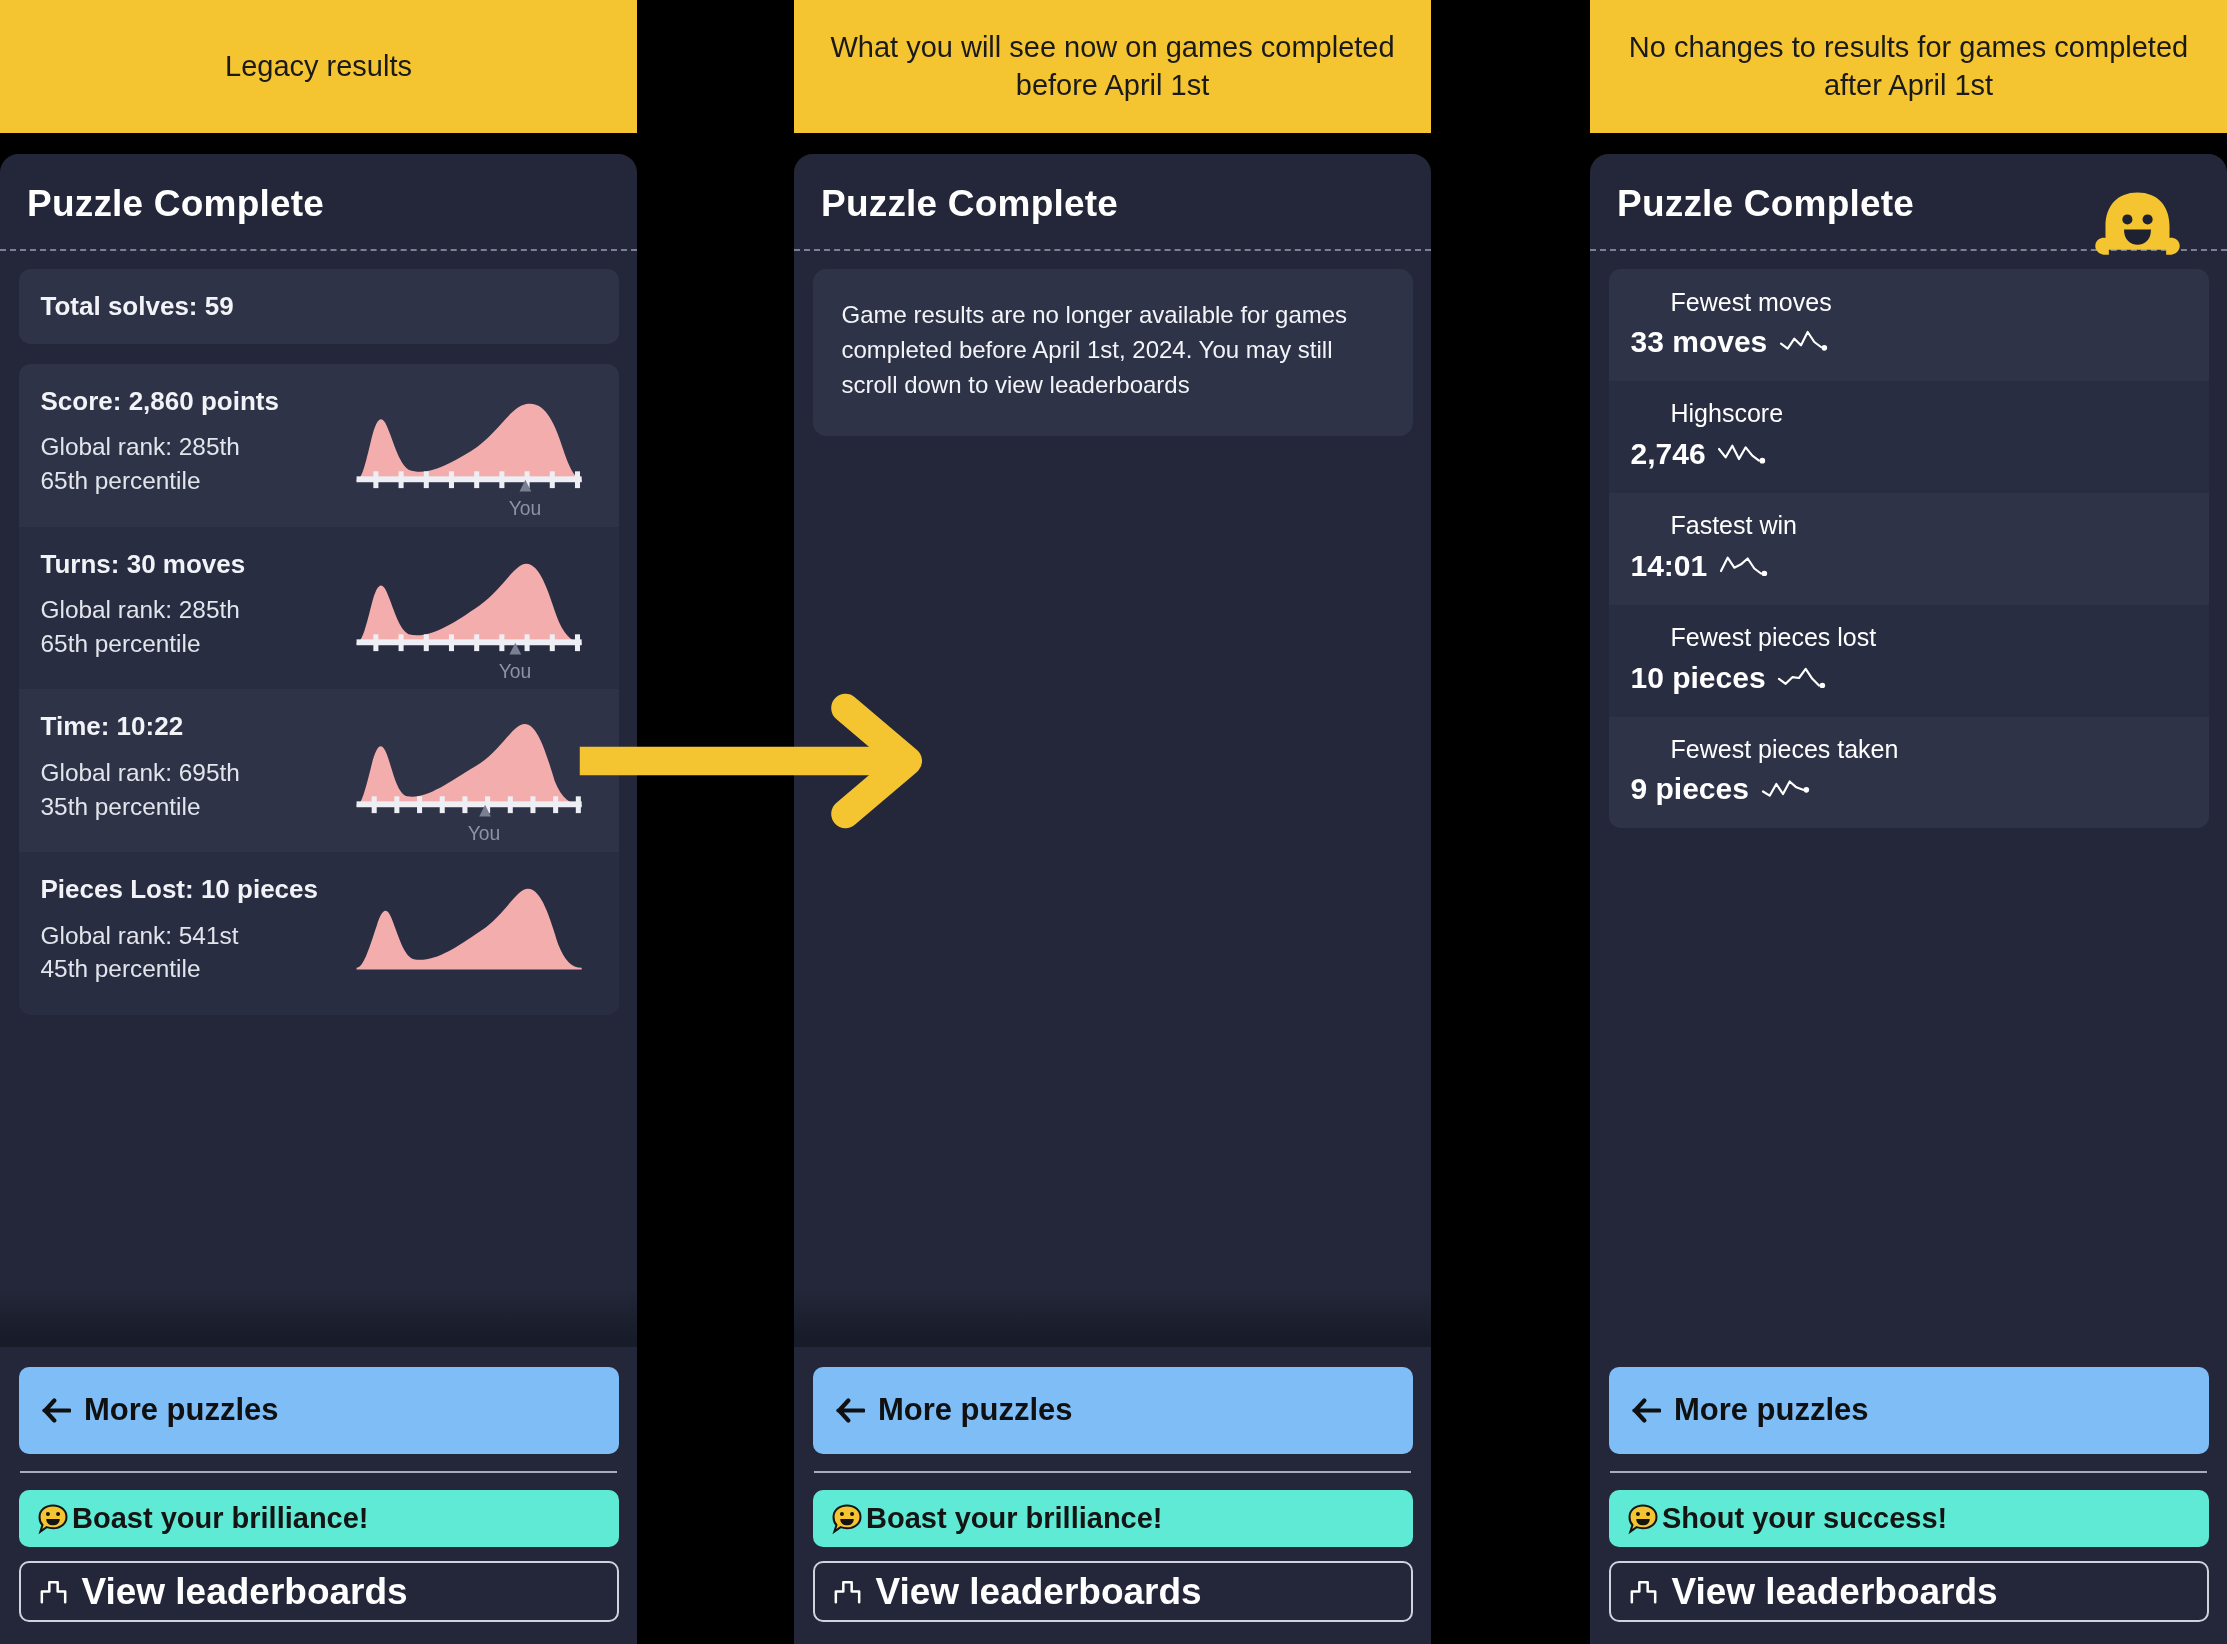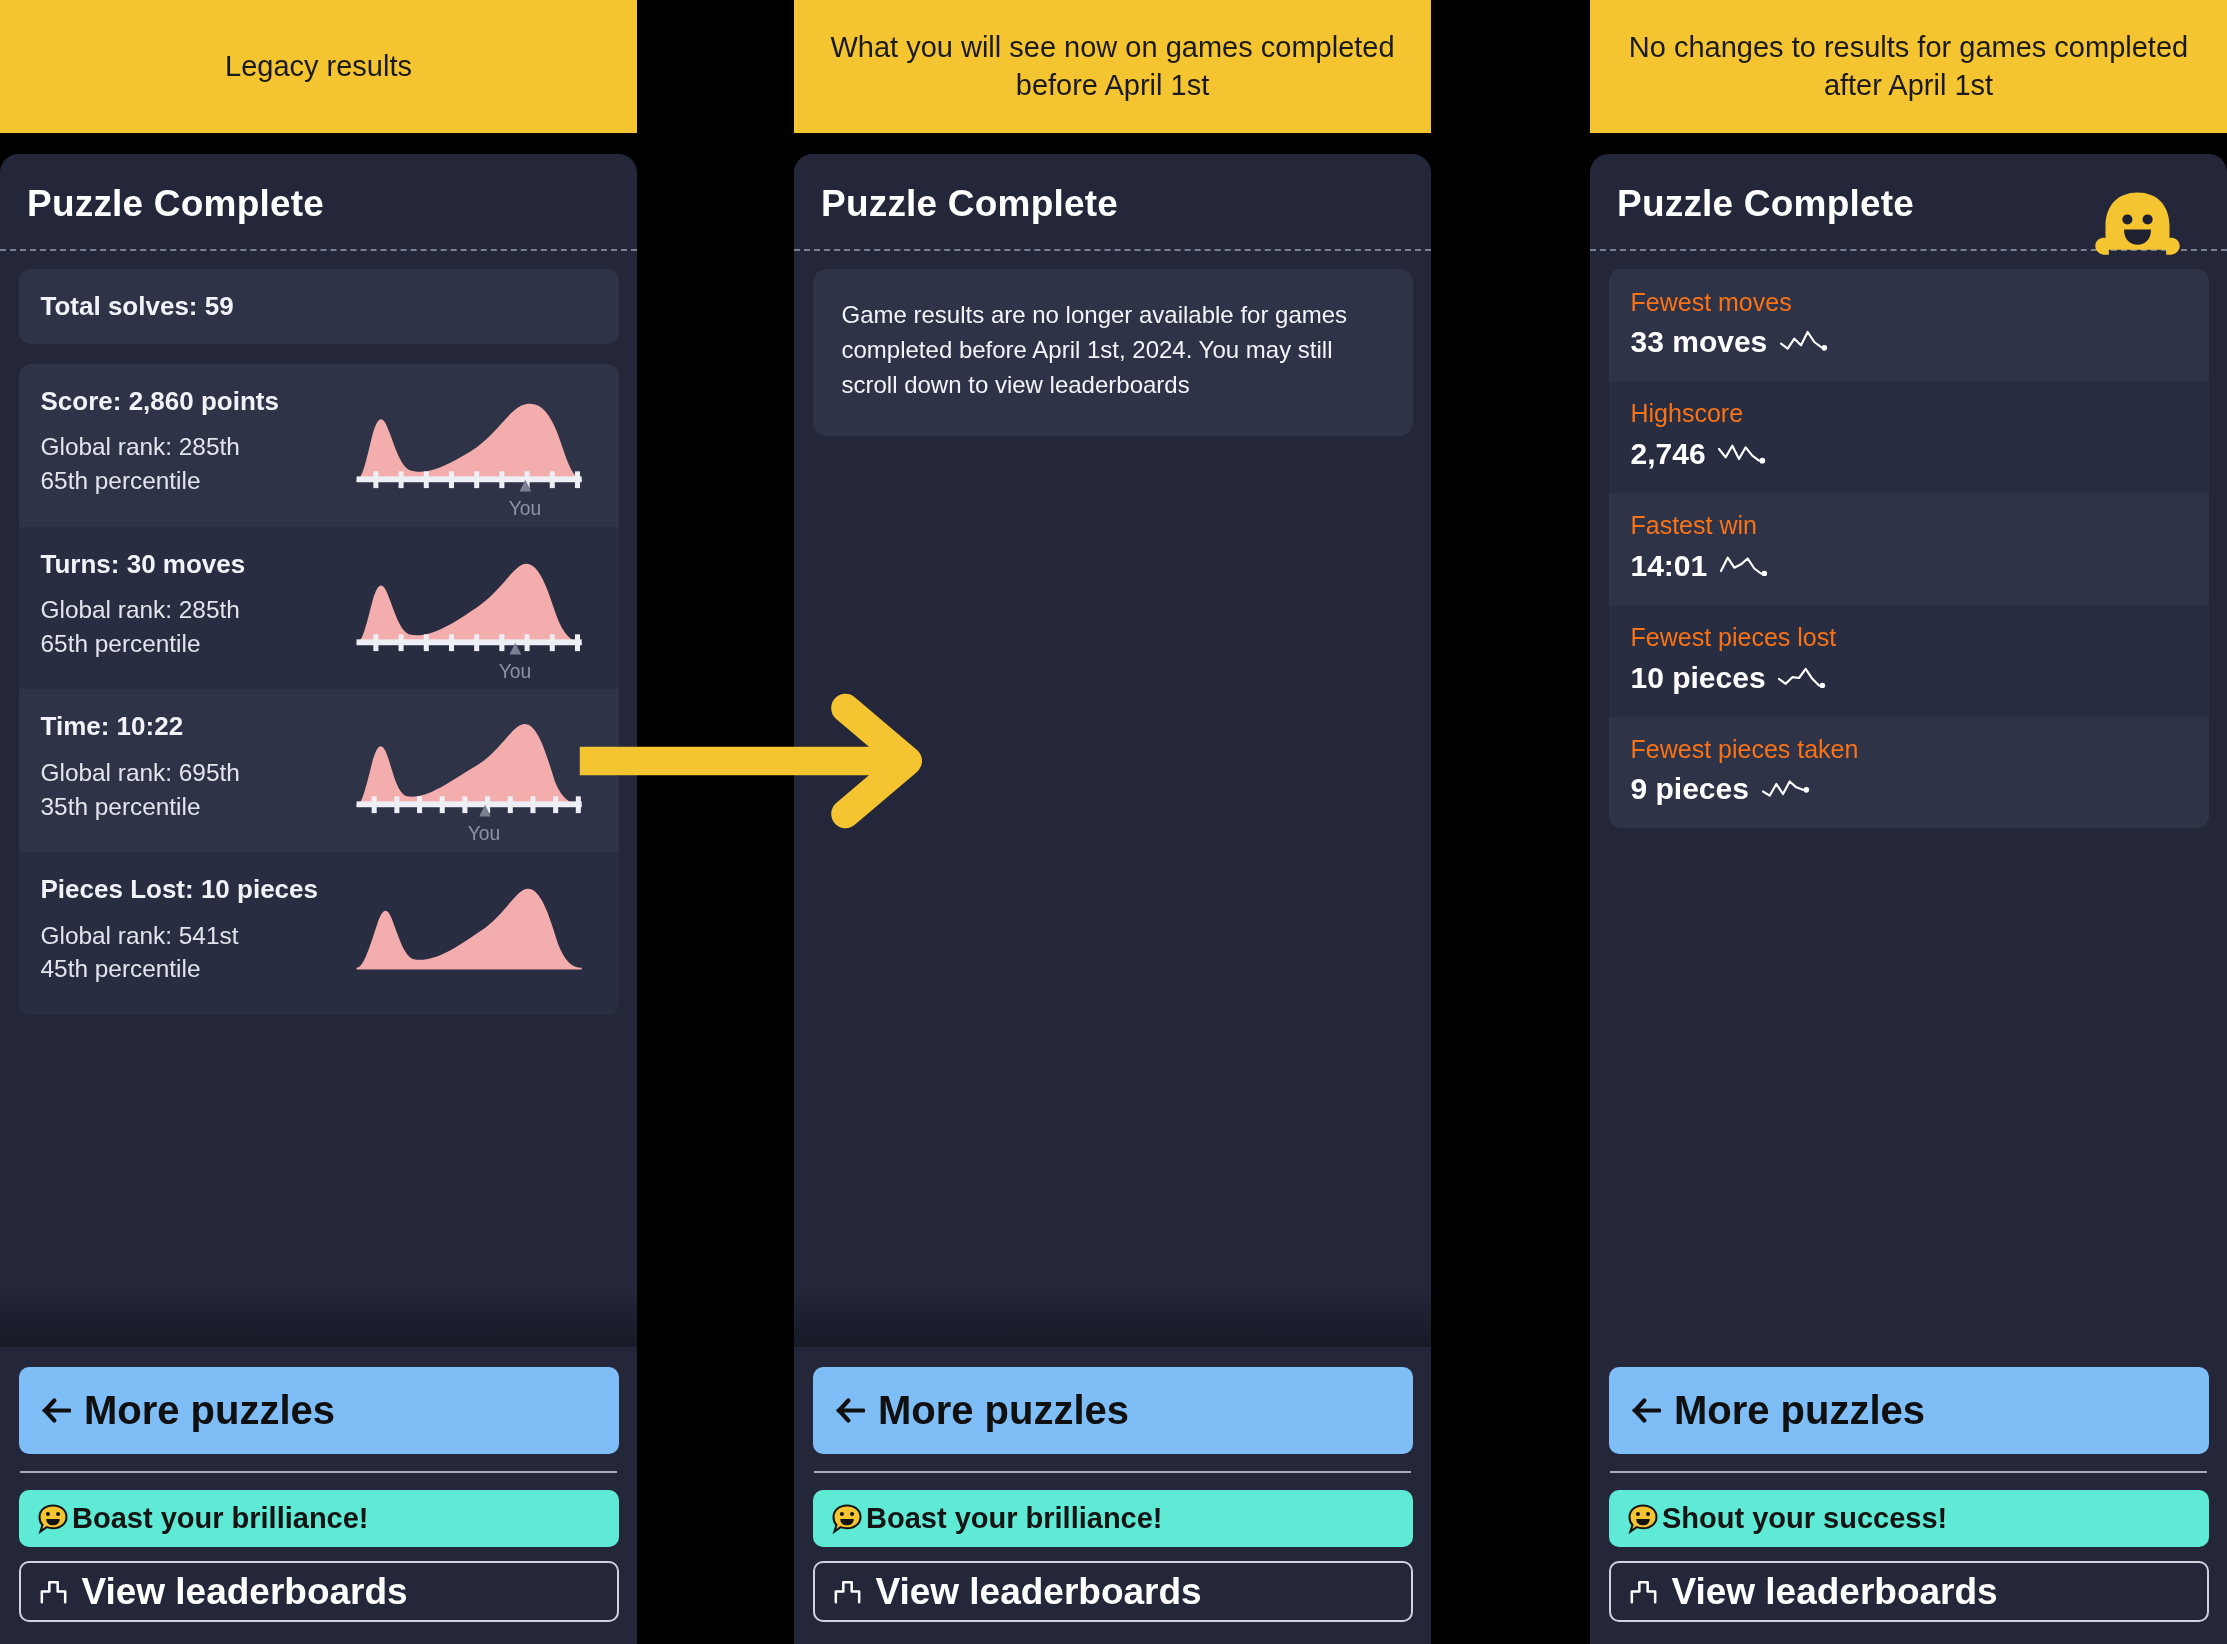--- a/index.html
+++ b/index.html
@@ -134,21 +134,21 @@
   }
   .info-box p {
     font-size: 24px; line-height: 1.45; color: #f3f4f8;
   }
 
   
   .rows { border-radius: 11.8px; overflow: hidden; margin: 18.5px 18.5px 0 18.5px; }
   .srow { padding: 18.5px 22px 22px 22px; }
   .srow.a { background: #2E3348; }
   .srow.b { background: #282D41; }
-  .srow .k { font-size: 25px; color: #f97316; margin-bottom: 8.4px; }
+  .srow .k { font-size: 25px; color: #ffffff; margin-bottom: 8.4px; margin-left: 40px; }
   .srow .v {
     font-size: 30px; font-weight: bold; color: #ffffff;
     display: flex; align-items: center; gap: 11.8px;
   }
   .spark { display: inline-block; }
 
   
   .card-footer {
     flex: 0 0 auto;
     background: #232739;
@@ -157,21 +157,21 @@
   .btn {
     display: flex; align-items: center;
     border-radius: 10px;
     font-weight: bold;
     cursor: pointer;
   }
   .btn-primary {
     background: #7FBDF7;
     color: #101010;
     height: 87px;
-    font-size: 40px;
+    font-size: 31px;
     padding: 0 22px;
     gap: 13.4px;
   }
   .btn-sep { height: 2.5px; background: #a9adbb; margin: 17px 1.7px; }
   .btn-share {
     background: #5eead4;
     color: #141414;
     height: 57px;
     font-size: 29px;
     padding: 0 18.5px;

